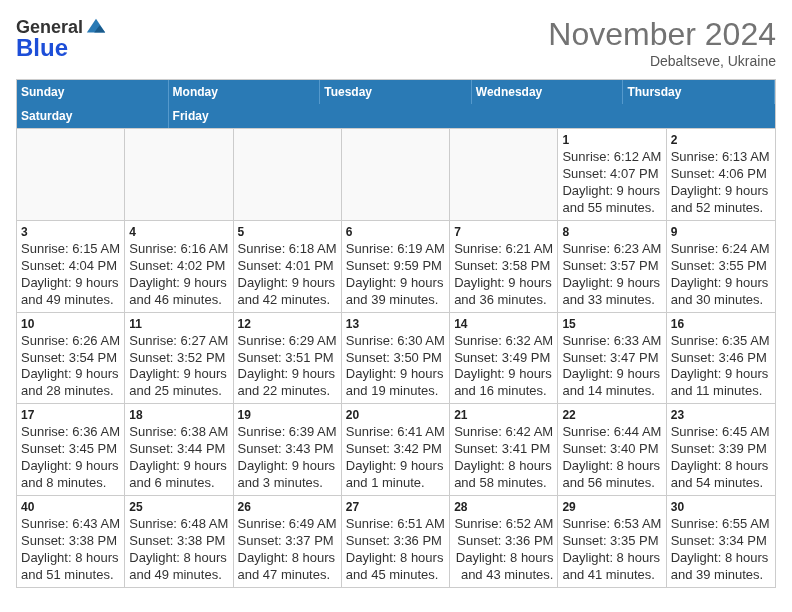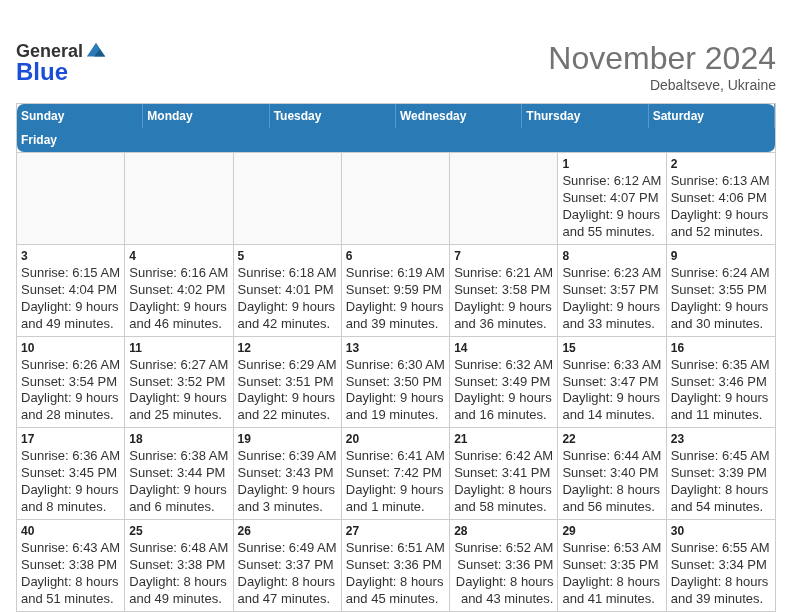--- a/index.html
+++ b/index.html
@@ -9,21 +9,20 @@
       width: 792px;
       height: 612px;
       overflow: hidden;
     }
     .page {
       width: 792px;
       height: 548px;
       padding: 16px;
       display: flex;
       flex-direction: column;
-      margin-top: 24px;
     }
     .header {
       display: flex;
       justify-content: space-between;
       align-items: flex-start;
       margin-bottom: 10px;
     }
     .logo {
       display: flex;
       flex-direction: column;
@@ -61,23 +60,22 @@
       color: #555;
     }
     .calendar {
       flex: 1;
       display: flex;
       flex-direction: column;
       border: 1px solid #ccc;
     }
     .cal-header {
       display: grid;
-      grid-template-columns: repeat(6, 1fr);
+      grid-template-columns: repeat(5, 1fr);
       background: #2a7ab5;
-      border-radius: 7px;
     }
     .cal-header-cell {
       color: #fff;
       font-size: 12px;
       font-weight: bold;
       padding: 5px 4px;
       text-align: left;
       border-right: 1px solid #5599cc;
     }
     .cal-header-cell:last-child {
@@ -295,21 +293,21 @@
           <div class="cal-cell">
             <span class="day-num">19</span>
             <div class="cell-text" style="white-space: pre-line;">Sunrise: 6:39 AM
 Sunset: 3:43 PM
 Daylight: 9 hours
 and 3 minutes.</div>
           </div>
           <div class="cal-cell">
             <span class="day-num">20</span>
             <div class="cell-text" style="white-space: pre-line;">Sunrise: 6:41 AM
-Sunset: 7:42 PM
+Sunset: 3:42 PM
 Daylight: 9 hours
 and 1 minute.</div>
           </div>
           <div class="cal-cell">
             <span class="day-num">21</span>
             <div class="cell-text" style="white-space: pre-line;">Sunrise: 6:42 AM
 Sunset: 3:41 PM
 Daylight: 8 hours
 and 58 minutes.</div>
           </div>

